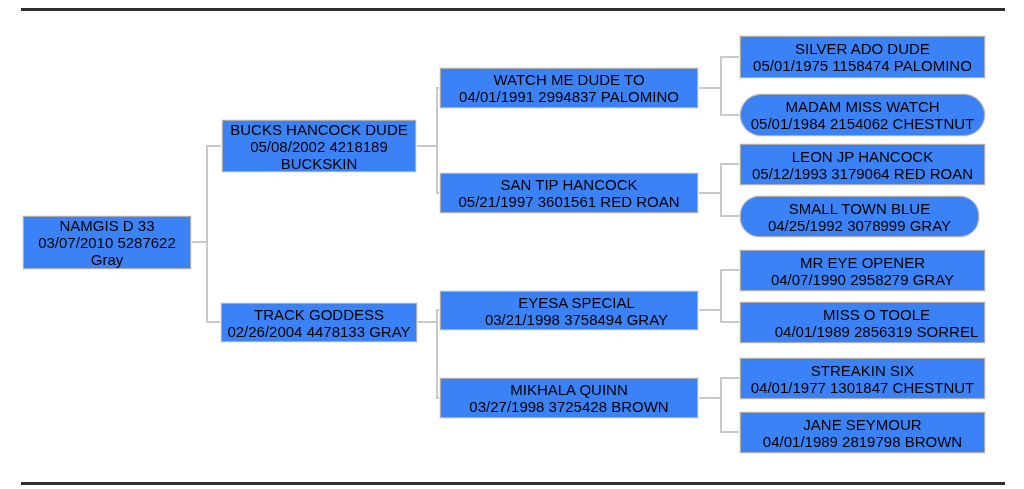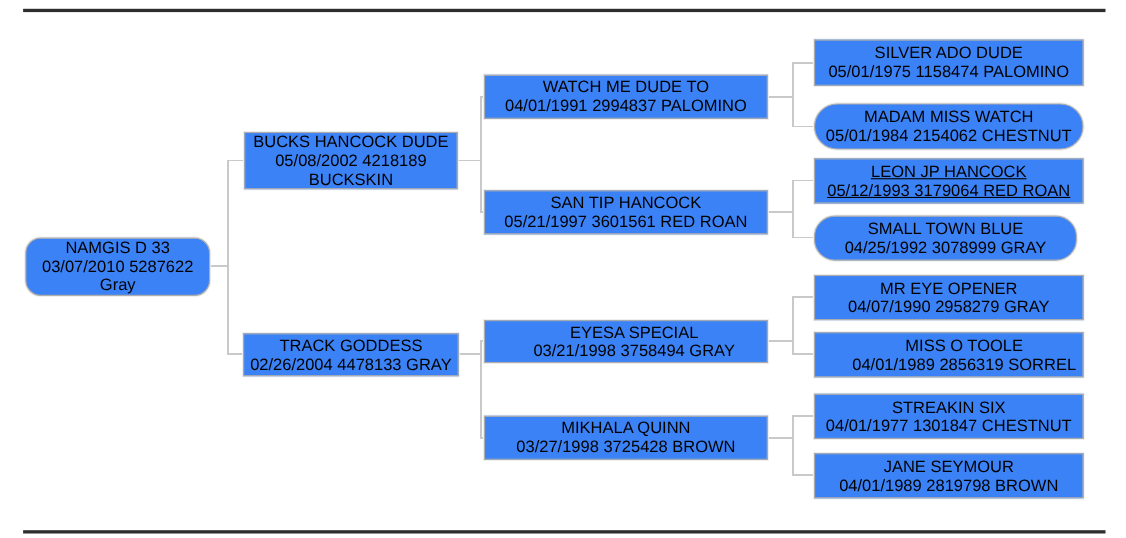--- a/index.html
+++ b/index.html
@@ -60,21 +60,21 @@
   <svg id="connector-layer" viewBox="0 0 1024 489" xmlns="http://www.w3.org/2000/svg">
     <path d="M191 242 H207 M222 146 H207 V322 H221"></path>
     <path d="M416 146 H437 M440 88 H437 V193 H440"></path>
     <path d="M417 322 H437 M440 310 H437 V398 H440"></path>
     <path d="M698 88 H721 M740 57 H721 V115 H740"></path>
     <path d="M698 193 H721 M740 164 H721 V216 H740"></path>
     <path d="M698 310 H721 M740 270 H721 V322 H740"></path>
     <path d="M698 398 H721 M740 378 H721 V432 H740"></path>
   </svg>
 
-  <div class="node" style="left:23px; top:216px; width:168px; height:53px;border-radius:14px;">
+  <div class="node" style="left:23px; top:216px; width:168px; height:53px;">
     <span>NAMGIS D 33</span>
     <span>03/07/2010 5287622</span>
     <span>Gray</span>
   </div>
 
   <div class="node" style="left:222px; top:120px; width:194px; height:52px;">
     <span>BUCKS HANCOCK DUDE</span>
     <span>05/08/2002 4218189</span>
     <span>BUCKSKIN</span>
   </div>
@@ -101,21 +101,21 @@
   </div>
 
   <div class="node" style="left:740px; top:36px; width:245px; height:42px;">
     <span>SILVER ADO DUDE</span>
     <span>05/01/1975 1158474 PALOMINO</span>
   </div>
   <div class="node" style="left:740px; top:94px; width:245px; height:42px;border-radius:21px;">
     <span>MADAM MISS WATCH</span>
     <span>05/01/1984 2154062 CHESTNUT</span>
   </div>
-  <div class="node" style="left:740px; top:144px; width:245px; height:41px;text-decoration:underline;">
+  <div class="node" style="left:740px; top:144px; width:245px; height:41px;">
     <span>LEON JP HANCOCK</span>
     <span>05/12/1993 3179064 RED ROAN</span>
   </div>
   <div class="node" style="left:740px; top:196px; width:239px; height:41px;border-radius:19px;">
     <span>SMALL TOWN BLUE</span>
     <span>04/25/1992 3078999 GRAY</span>
   </div>
   <div class="node" style="left:740px; top:250px; width:245px; height:41px;">
     <span>MR EYE OPENER</span>
     <span>04/07/1990 2958279 GRAY</span>

